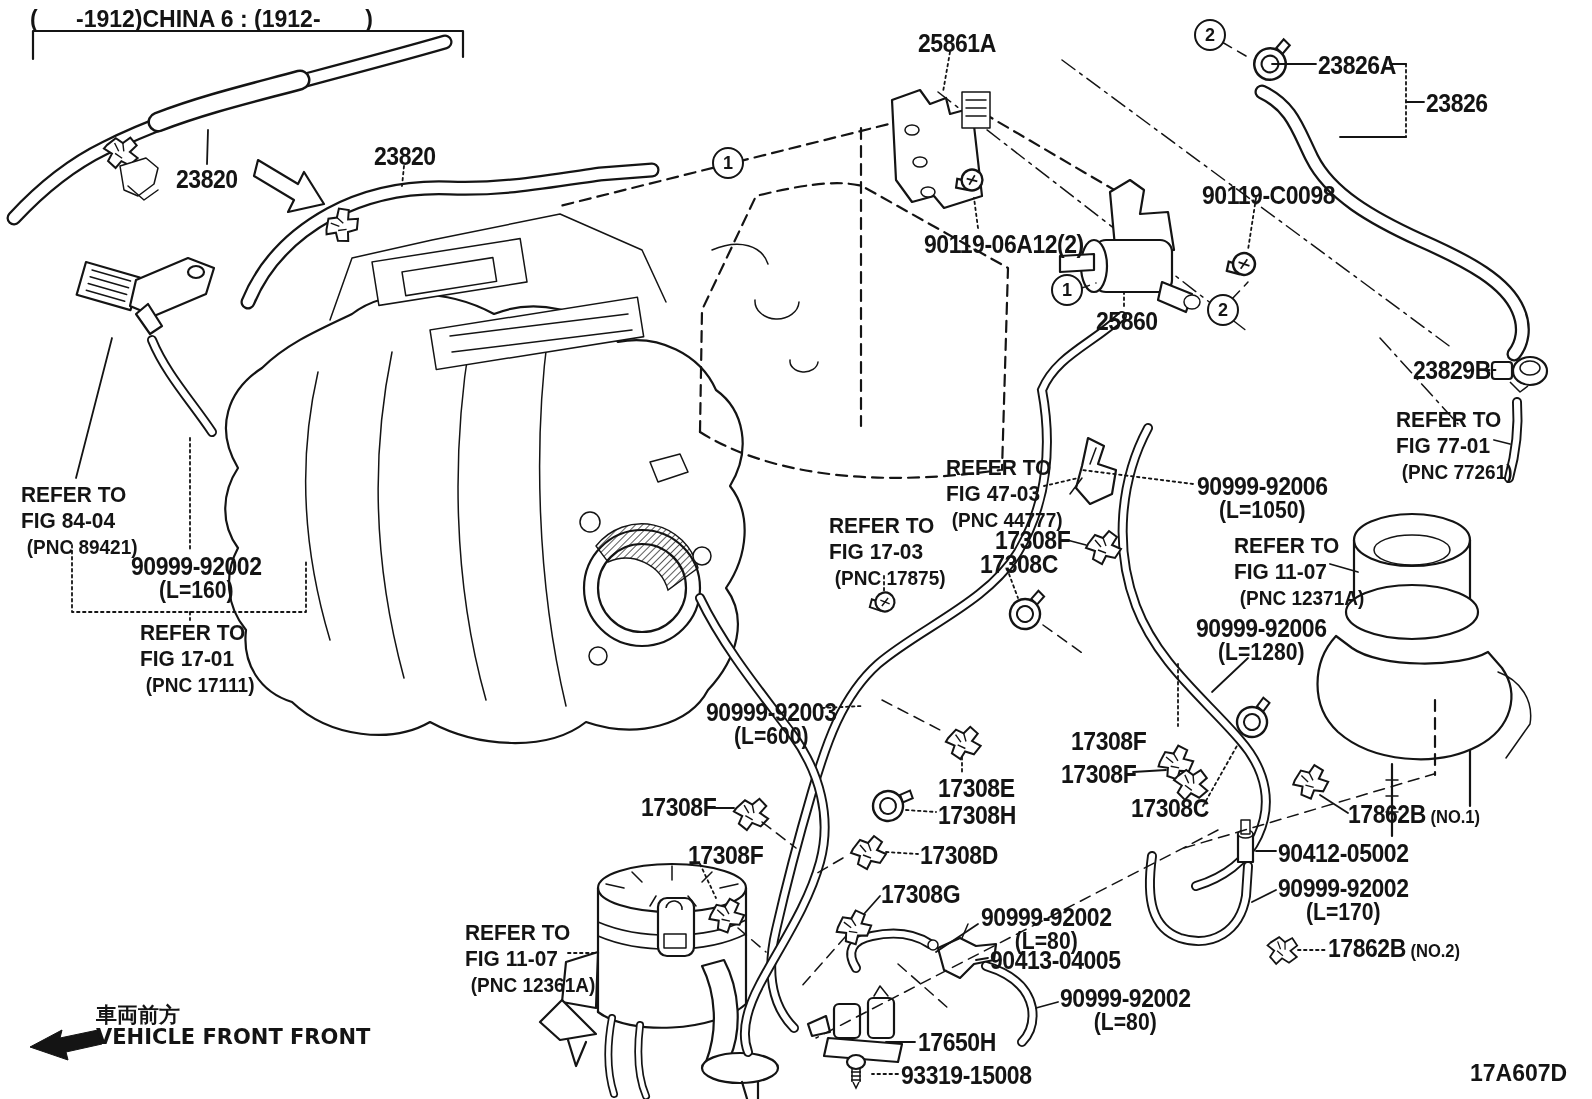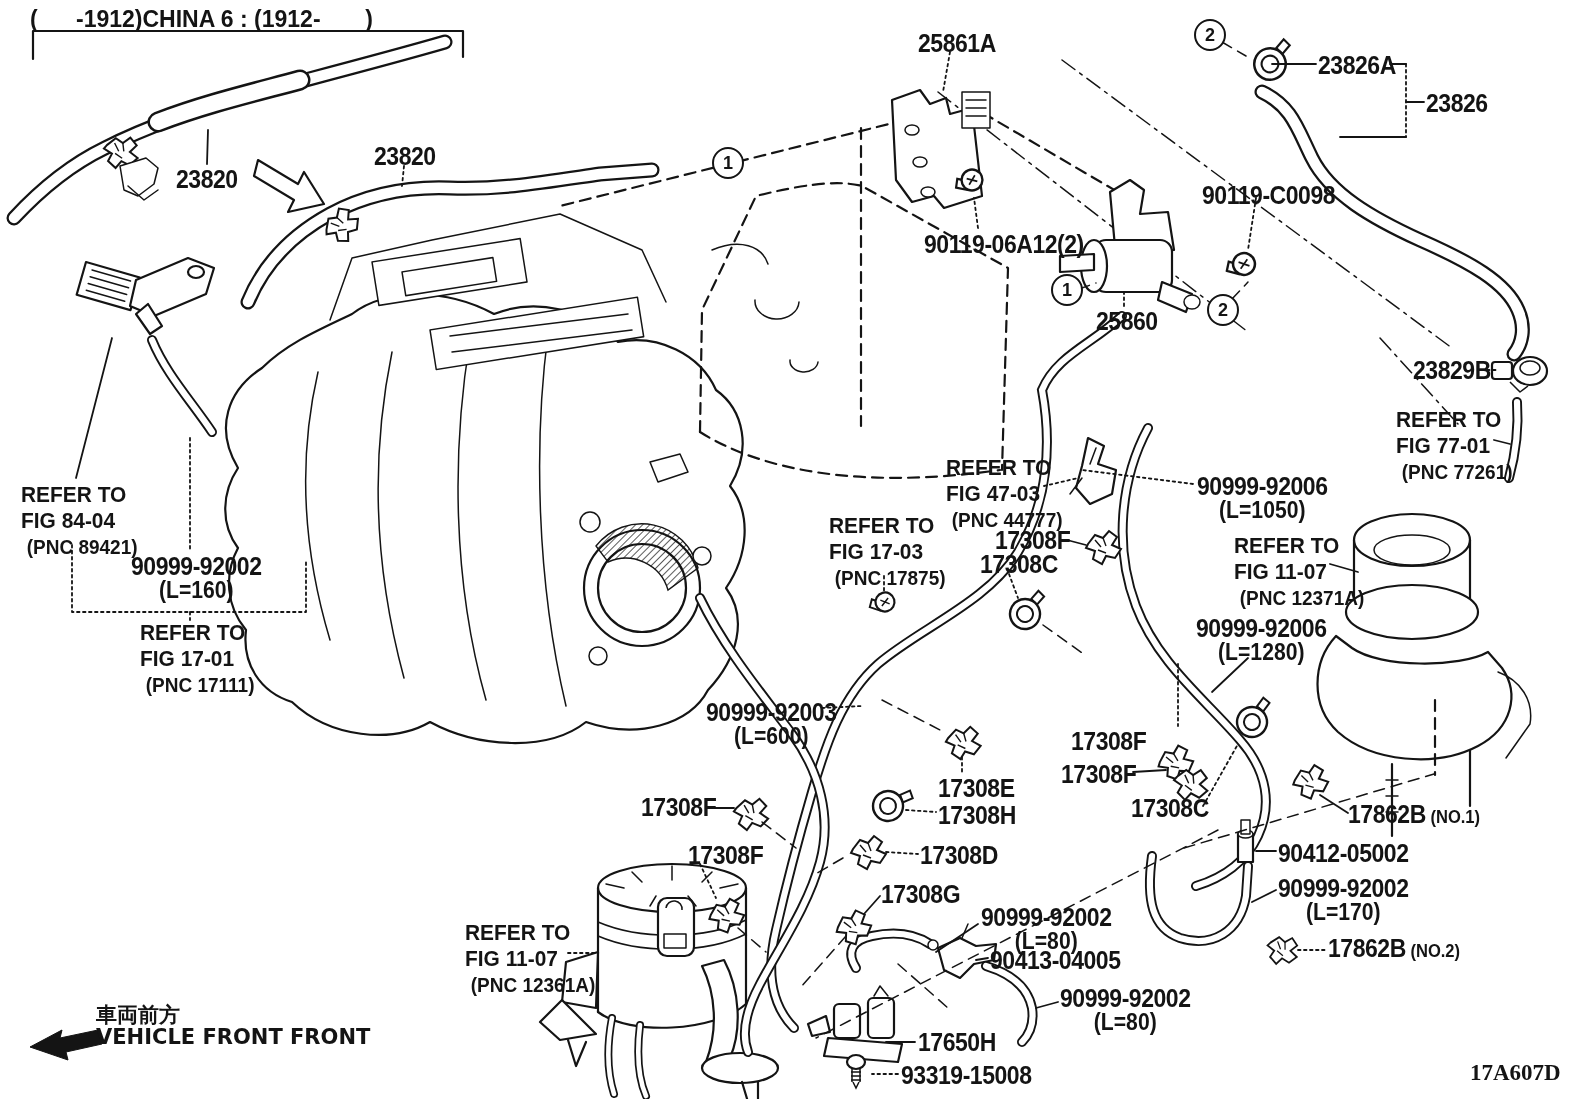--- a/index.html
+++ b/index.html
@@ -27,21 +27,21 @@
   .plabel .suffix{font-size:18px;letter-spacing:0;}
   .refer{position:absolute;font-weight:700;font-size:22px;line-height:1.2;white-space:nowrap;
          transform:scaleX(0.95);transform-origin:left top;}
   .refer .l3{font-size:20px;padding-left:6px;}
   .callout{position:absolute;width:28px;height:28px;border:2.6px solid #141414;border-radius:50%;
            background:#fff;display:flex;align-items:center;justify-content:center;
            font-size:18px;font-weight:700;}
   .hdr{position:absolute;left:30px;top:6px;font-weight:700;font-size:23px;white-space:pre;}
   .vf{position:absolute;left:96px;font-weight:700;font-size:21px;
       font-family:"DejaVu Sans","Liberation Sans",sans-serif;}
-  .code{position:absolute;left:1470px;top:1060px;font-weight:700;font-size:23px;font-family:Liberation Serif, serif;}
+  .code{position:absolute;left:1470px;top:1060px;font-weight:700;font-size:23px;}
 </style>
 </head>
 <body>
 
 <div class="canvas">
 
   <svg class="art" width="1592" height="1099" viewBox="0 0 1592 1099">
     <defs>
       <pattern id="hatch" width="5" height="5" patternUnits="userSpaceOnUse" patternTransform="rotate(45)">
         <line x1="0" y1="0" x2="0" y2="5" stroke="#141414" stroke-width="1.4"></line>

